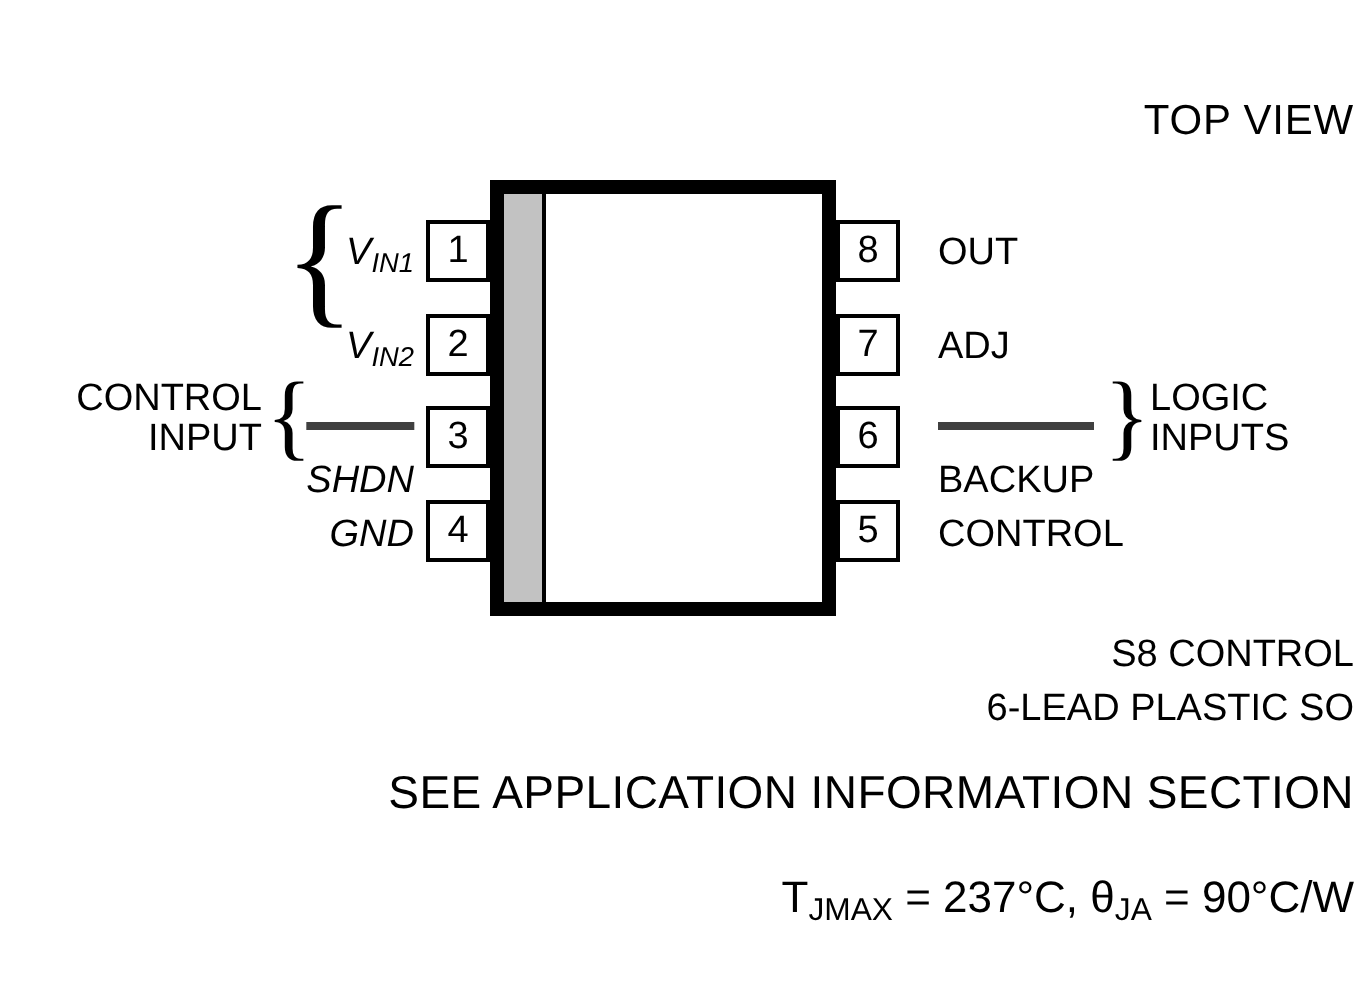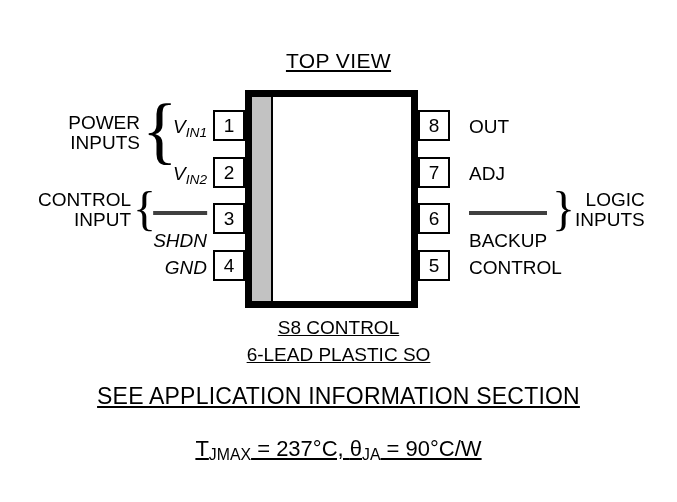--- a/index.html
+++ b/index.html
@@ -13,24 +13,23 @@
     height: 502px;
     background: #ffffff;
     font-family: "Liberation Sans", sans-serif;
     color: #000000;
     overflow: hidden;
   }
   .center-line {
     position: absolute;
     left: 0;
     width: 100%;
-    text-align: center;
+    text-align: right;
     white-space: nowrap;
     line-height: 1;
-    text-decoration: underline;
   }
 
   
   #top-view {
     top: 50px;
     font-size: 21px;
     letter-spacing: 0.4px;
   }
 
   
@@ -97,21 +96,21 @@
   .group-label {
     position: absolute;
     font-size: 19px;
     line-height: 20px;
     text-align: right;
   }
   .group-label.left-of-brace {
     transform: translateX(-100%);
   }
   .group-label.after-brace {
-    text-align: right;
+    text-align: left;
     line-height: 20px;
   }
 
   
   .brace {
     position: absolute;
     font-family: "Liberation Serif", serif;
     font-weight: 300;
     line-height: 1;
     color: #000000;
@@ -168,24 +167,20 @@
   </div>
 
   <div class="pin-label" style="left:469px; top:211px">
     <span class="ovl">BACKUP</span>
   </div>
 
   <div class="pin-label" style="left:469px; top:258px">
     <span>CONTROL</span>
   </div>
 
-  <div class="group-label left-of-brace" style="left:140px; top:113px">
-    <div>POWER</div>
-    <div>INPUTS</div>
-  </div>
   <div class="brace" style="left:142px; top:93px; font-size:74px">{</div>
 
   <div class="group-label left-of-brace" style="left:131px; top:190px">
     <div>CONTROL</div>
     <div>INPUT</div>
   </div>
   <div class="brace" style="left:133px; top:185px; font-size:48px">{</div>
 
   <div class="brace" style="left:552px; top:185px; font-size:48px">}</div>
   <div class="group-label after-brace" style="left:575px; top:190px">

